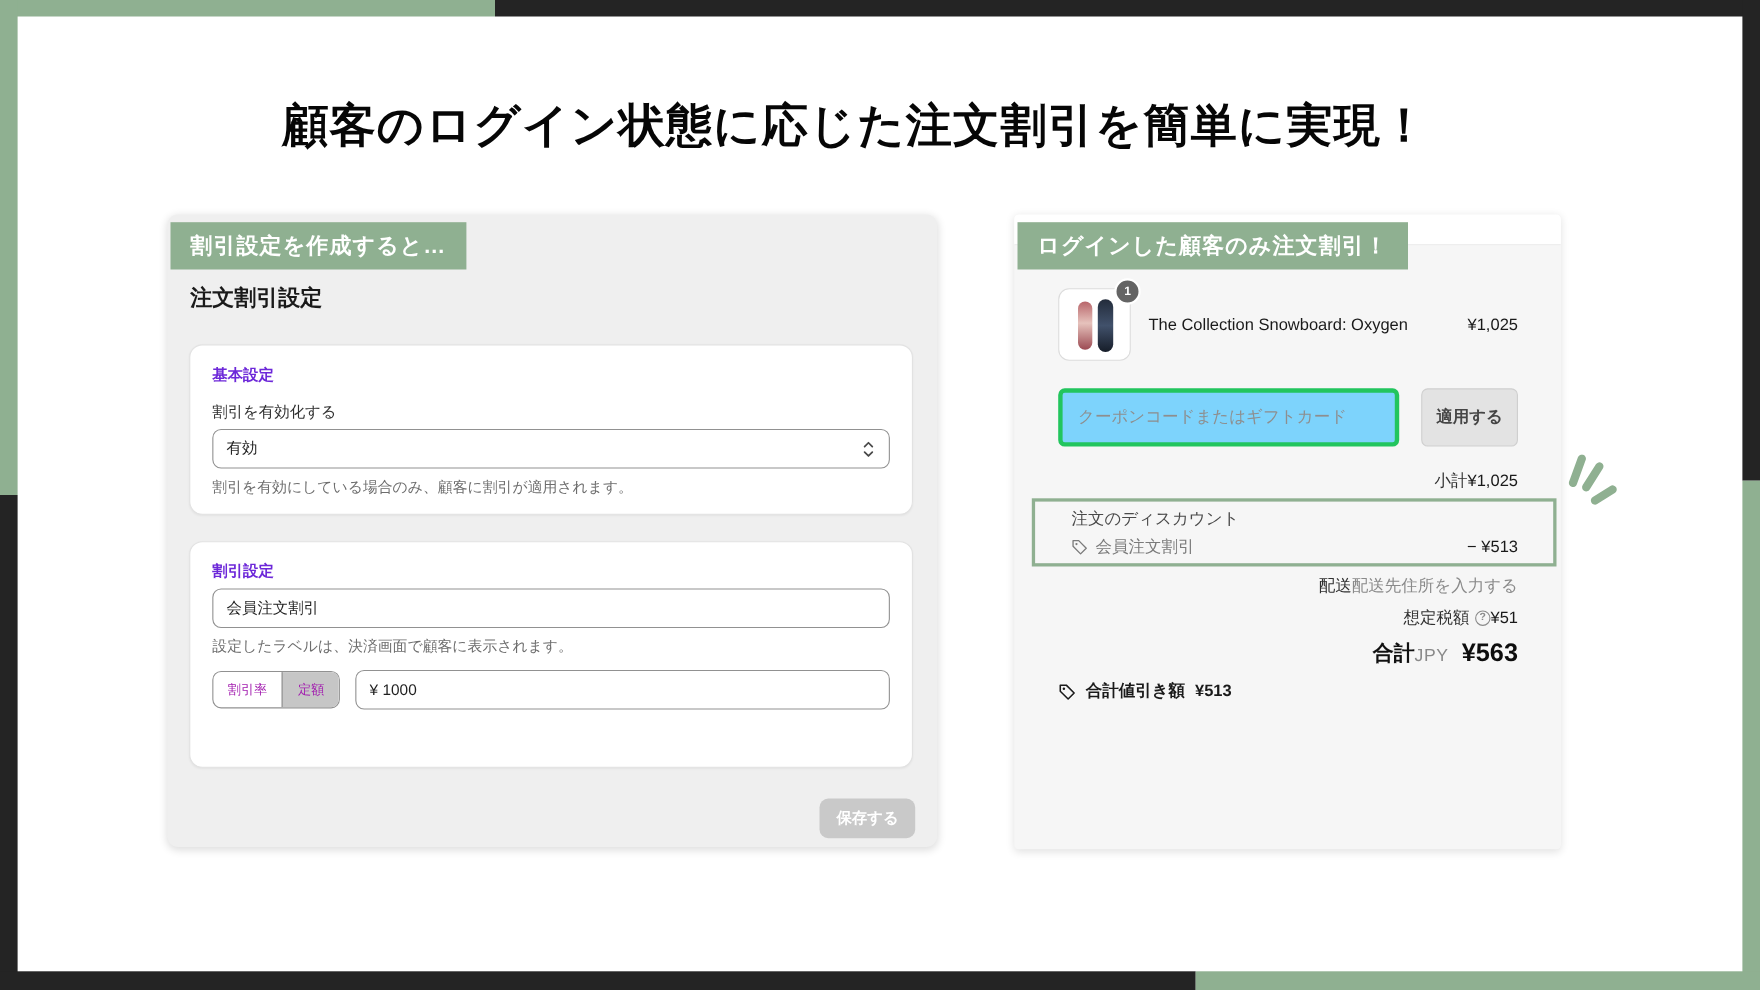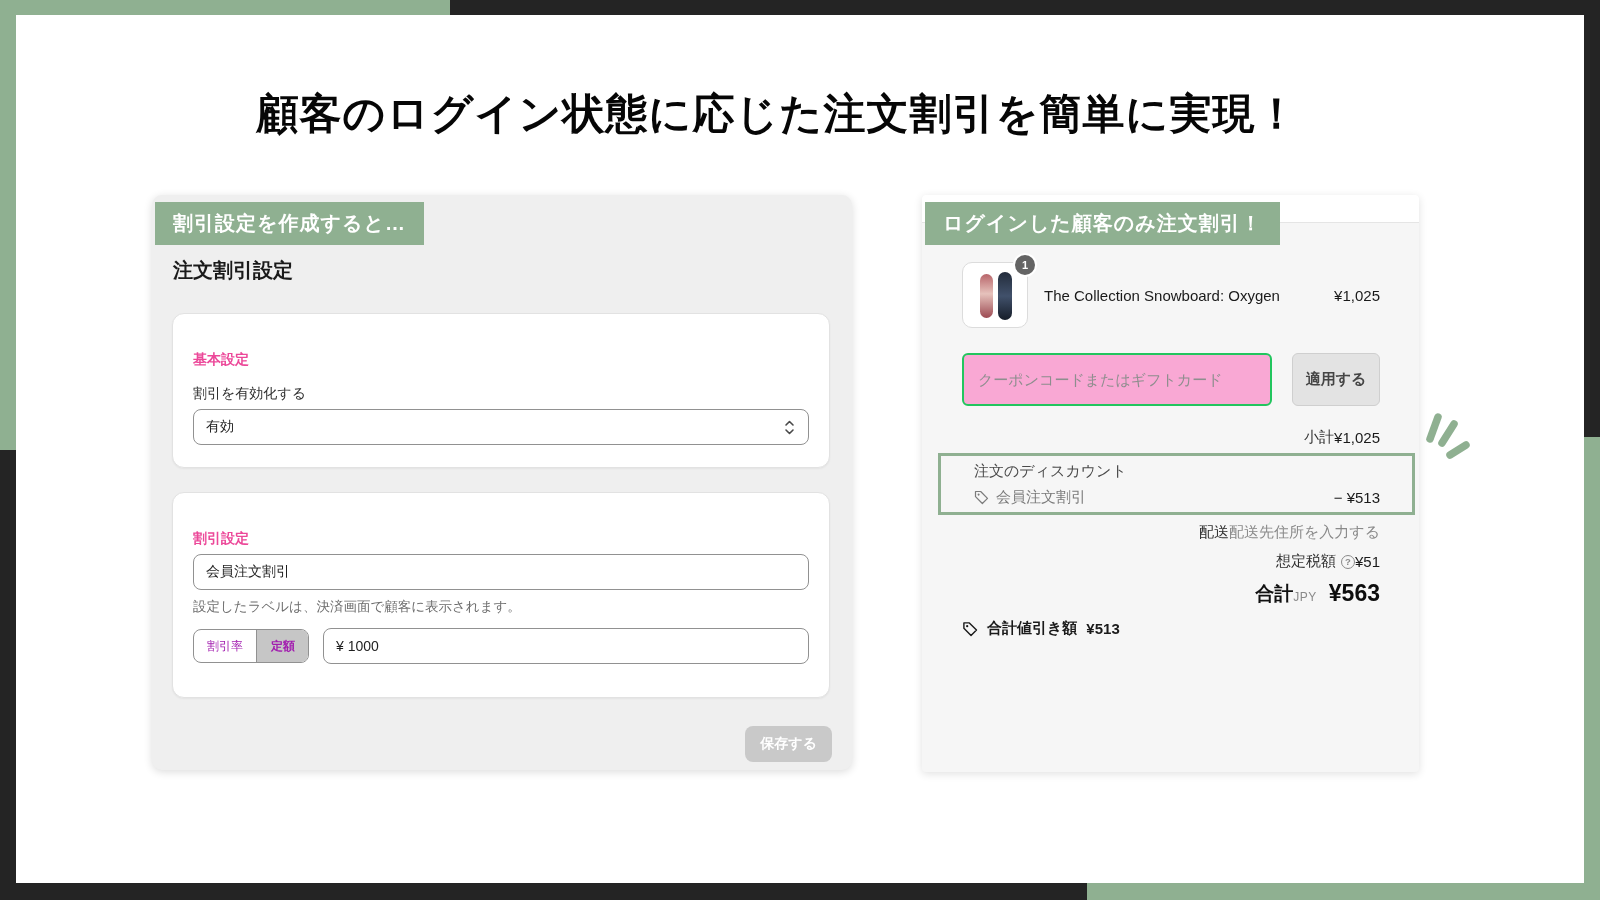--- a/index.html
+++ b/index.html
@@ -49,42 +49,42 @@
     box-shadow:0 2px 8px rgba(0,0,0,.14);
   }
   .admin-heading{position:absolute;left:21px;top:62px;font-size:20px;font-weight:700;color:#1a1a1a;}
   .card{
     position:absolute;left:20px;width:658px;background:#ffffff;
     border:1px solid #e2e2e2;border-radius:12px;padding:18px 20px;
     box-shadow:0 1px 2px rgba(0,0,0,.05);
   }
   .card-basic{top:118px;height:155px;}
   .card-discount{top:297px;height:206px;}
-  .card-title{font-size:14px;font-weight:700;color:#ec4899;margin-top:19px;}
+  .card-title{font-size:14px;font-weight:700;color:#6d28d9;}
   .field-label{font-size:14px;color:#303030;margin-top:16px;}
   .select-box{
     margin-top:6px;height:36px;background:#fff;border:1px solid var(--border-strong);
     border-radius:8px;display:flex;align-items:center;justify-content:space-between;
     padding:0 12px;font-size:14px;color:#1f1f1f;cursor:pointer;
   }
   .text-input{
     margin-top:6px;height:36px;width:100%;background:#fff;border:1px solid var(--border-strong);
     border-radius:8px;padding:0 12px;font-size:14px;color:#1f1f1f;
     font-family:"Liberation Sans","DejaVu Sans",sans-serif;outline:none;
   }
   .helper{font-size:13.5px;color:#6d6d6d;margin-top:8px;}
   .amount-row{margin-top:12px;display:flex;align-items:center;gap:14px;}
   .segmented{
     display:flex;height:34px;border:1px solid var(--border-strong);border-radius:8px;
     overflow:hidden;background:#fff;flex:0 0 auto;
   }
   .seg-opt{
     display:flex;align-items:center;padding:0 13px;font-size:12px;color:#a21caf;cursor:pointer;
   }
-  .seg-opt.selected{background:#c6c6c6;font-weight:700;padding-left:14px;}
+  .seg-opt.selected{background:#c6c6c6;font-weight:400;padding-left:14px;}
   .seg-opt + .seg-opt{border-left:1px solid var(--border-strong);}
   .amount-input{flex:1;margin-top:0;}
   .save-btn{
     position:absolute;right:20px;bottom:8px;background:#c9c9c9;color:#ffffff;
     border:none;border-radius:8px;font-size:14px;font-weight:700;padding:9px 15px;
     font-family:"Liberation Sans","DejaVu Sans",sans-serif;cursor:default;
   }
 
   
   .checkout-panel{
@@ -108,21 +108,21 @@
     background:linear-gradient(180deg,#232c3b 0%,#41516b 50%,#161d29 100%);}
   .qty-badge{
     position:absolute;right:-10px;top:-10px;width:24px;height:24px;border-radius:50%;
     background:#646464;border:2px solid #ffffff;color:#fff;
     font-size:11px;font-weight:700;display:flex;align-items:center;justify-content:center;
   }
   .product-name{margin-left:16px;font-size:15px;color:#1a1a1a;}
   .product-price{margin-left:auto;font-size:15px;color:#1a1a1a;}
   .coupon-row{position:absolute;left:40px;right:39px;top:158px;height:53px;display:flex;gap:20px;}
   .coupon-input{
-    flex:1;height:53px;background:#f9a8d4;border:2px solid #22c55e;border-radius:6px;
+    flex:1;height:53px;background:#7dd3fc;border:4px solid #22c55e;border-radius:6px;
     padding:0 14px;font-size:15px;color:#1f1f1f;outline:none;
     font-family:"Liberation Sans","DejaVu Sans",sans-serif;
   }
   .coupon-input::placeholder{color:#8e8e8e;}
   .apply-btn{
     width:88px;height:53px;background:#e3e3e3;border:1px solid #cfcfcf;border-radius:6px;
     font-size:15px;font-weight:700;color:#454545;cursor:pointer;
     font-family:"Liberation Sans","DejaVu Sans",sans-serif;
   }
   .sum-row{position:absolute;left:40px;right:39px;display:flex;justify-content:flex-end;align-items:center;font-size:15px;}
@@ -135,21 +135,21 @@
   .discount-box{
     position:absolute;left:16px;right:4px;top:258px;height:62px;
     border:3.5px solid var(--green);padding:6px 32px 0 33px;
   }
   .discount-section-label{font-size:15px;color:#4a4a4a;}
   .discount-line{display:flex;justify-content:space-between;align-items:center;margin-top:7px;font-size:15px;}
   .discount-name{color:#7b7b7b;display:flex;align-items:center;gap:7px;}
   .discount-amount{color:#1a1a1a;}
   .total-label{font-size:19px;font-weight:700;color:#111;}
   .total-right{display:flex;align-items:baseline;gap:12px;}
-  .currency{font-size:12px;color:#8a8a8a;letter-spacing:.5px;}
+  .currency{font-size:16px;color:#8a8a8a;letter-spacing:.5px;}
   .total-value{font-size:23px;font-weight:700;color:#0d0d0d;}
   .row-total-discount{
     position:absolute;left:40px;top:424px;display:flex;align-items:center;gap:9px;
     font-size:15px;font-weight:700;color:#1a1a1a;
   }
   .qmark{
     display:inline-flex;width:14px;height:14px;border:1.2px solid #8a8a8a;border-radius:50%;
     color:#8a8a8a;font-size:9.5px;align-items:center;justify-content:center;
     margin-left:5px;font-weight:700;cursor:pointer;
   }
@@ -179,20 +179,21 @@
     <div class="field-label">割引を有効化する</div>
     <div class="select-box">
       <span>有効</span>
       <span style="display:inline-flex;">
         <svg width="13" height="17" viewBox="0 0 13 17" fill="none">
           <path d="M3 6 L6.5 2.5 L10 6" stroke="#4a4a4a" stroke-width="1.6" stroke-linecap="round" stroke-linejoin="round"></path>
           <path d="M3 11 L6.5 14.5 L10 11" stroke="#4a4a4a" stroke-width="1.6" stroke-linecap="round" stroke-linejoin="round"></path>
         </svg>
       </span>
     </div>
+    <div class="helper">割引を有効にしている場合のみ、顧客に割引が適用されます。</div>
   </div>
 
   <div class="card card-discount">
     <div class="card-title">割引設定</div>
     <input class="text-input" value="会員注文割引" style="">
     <div class="helper">設定したラベルは、決済画面で顧客に表示されます。</div>
     <div class="amount-row">
       <div class="segmented">
         <span class="seg-opt">割引率</span>
         <span class="seg-opt selected">定額</span>

